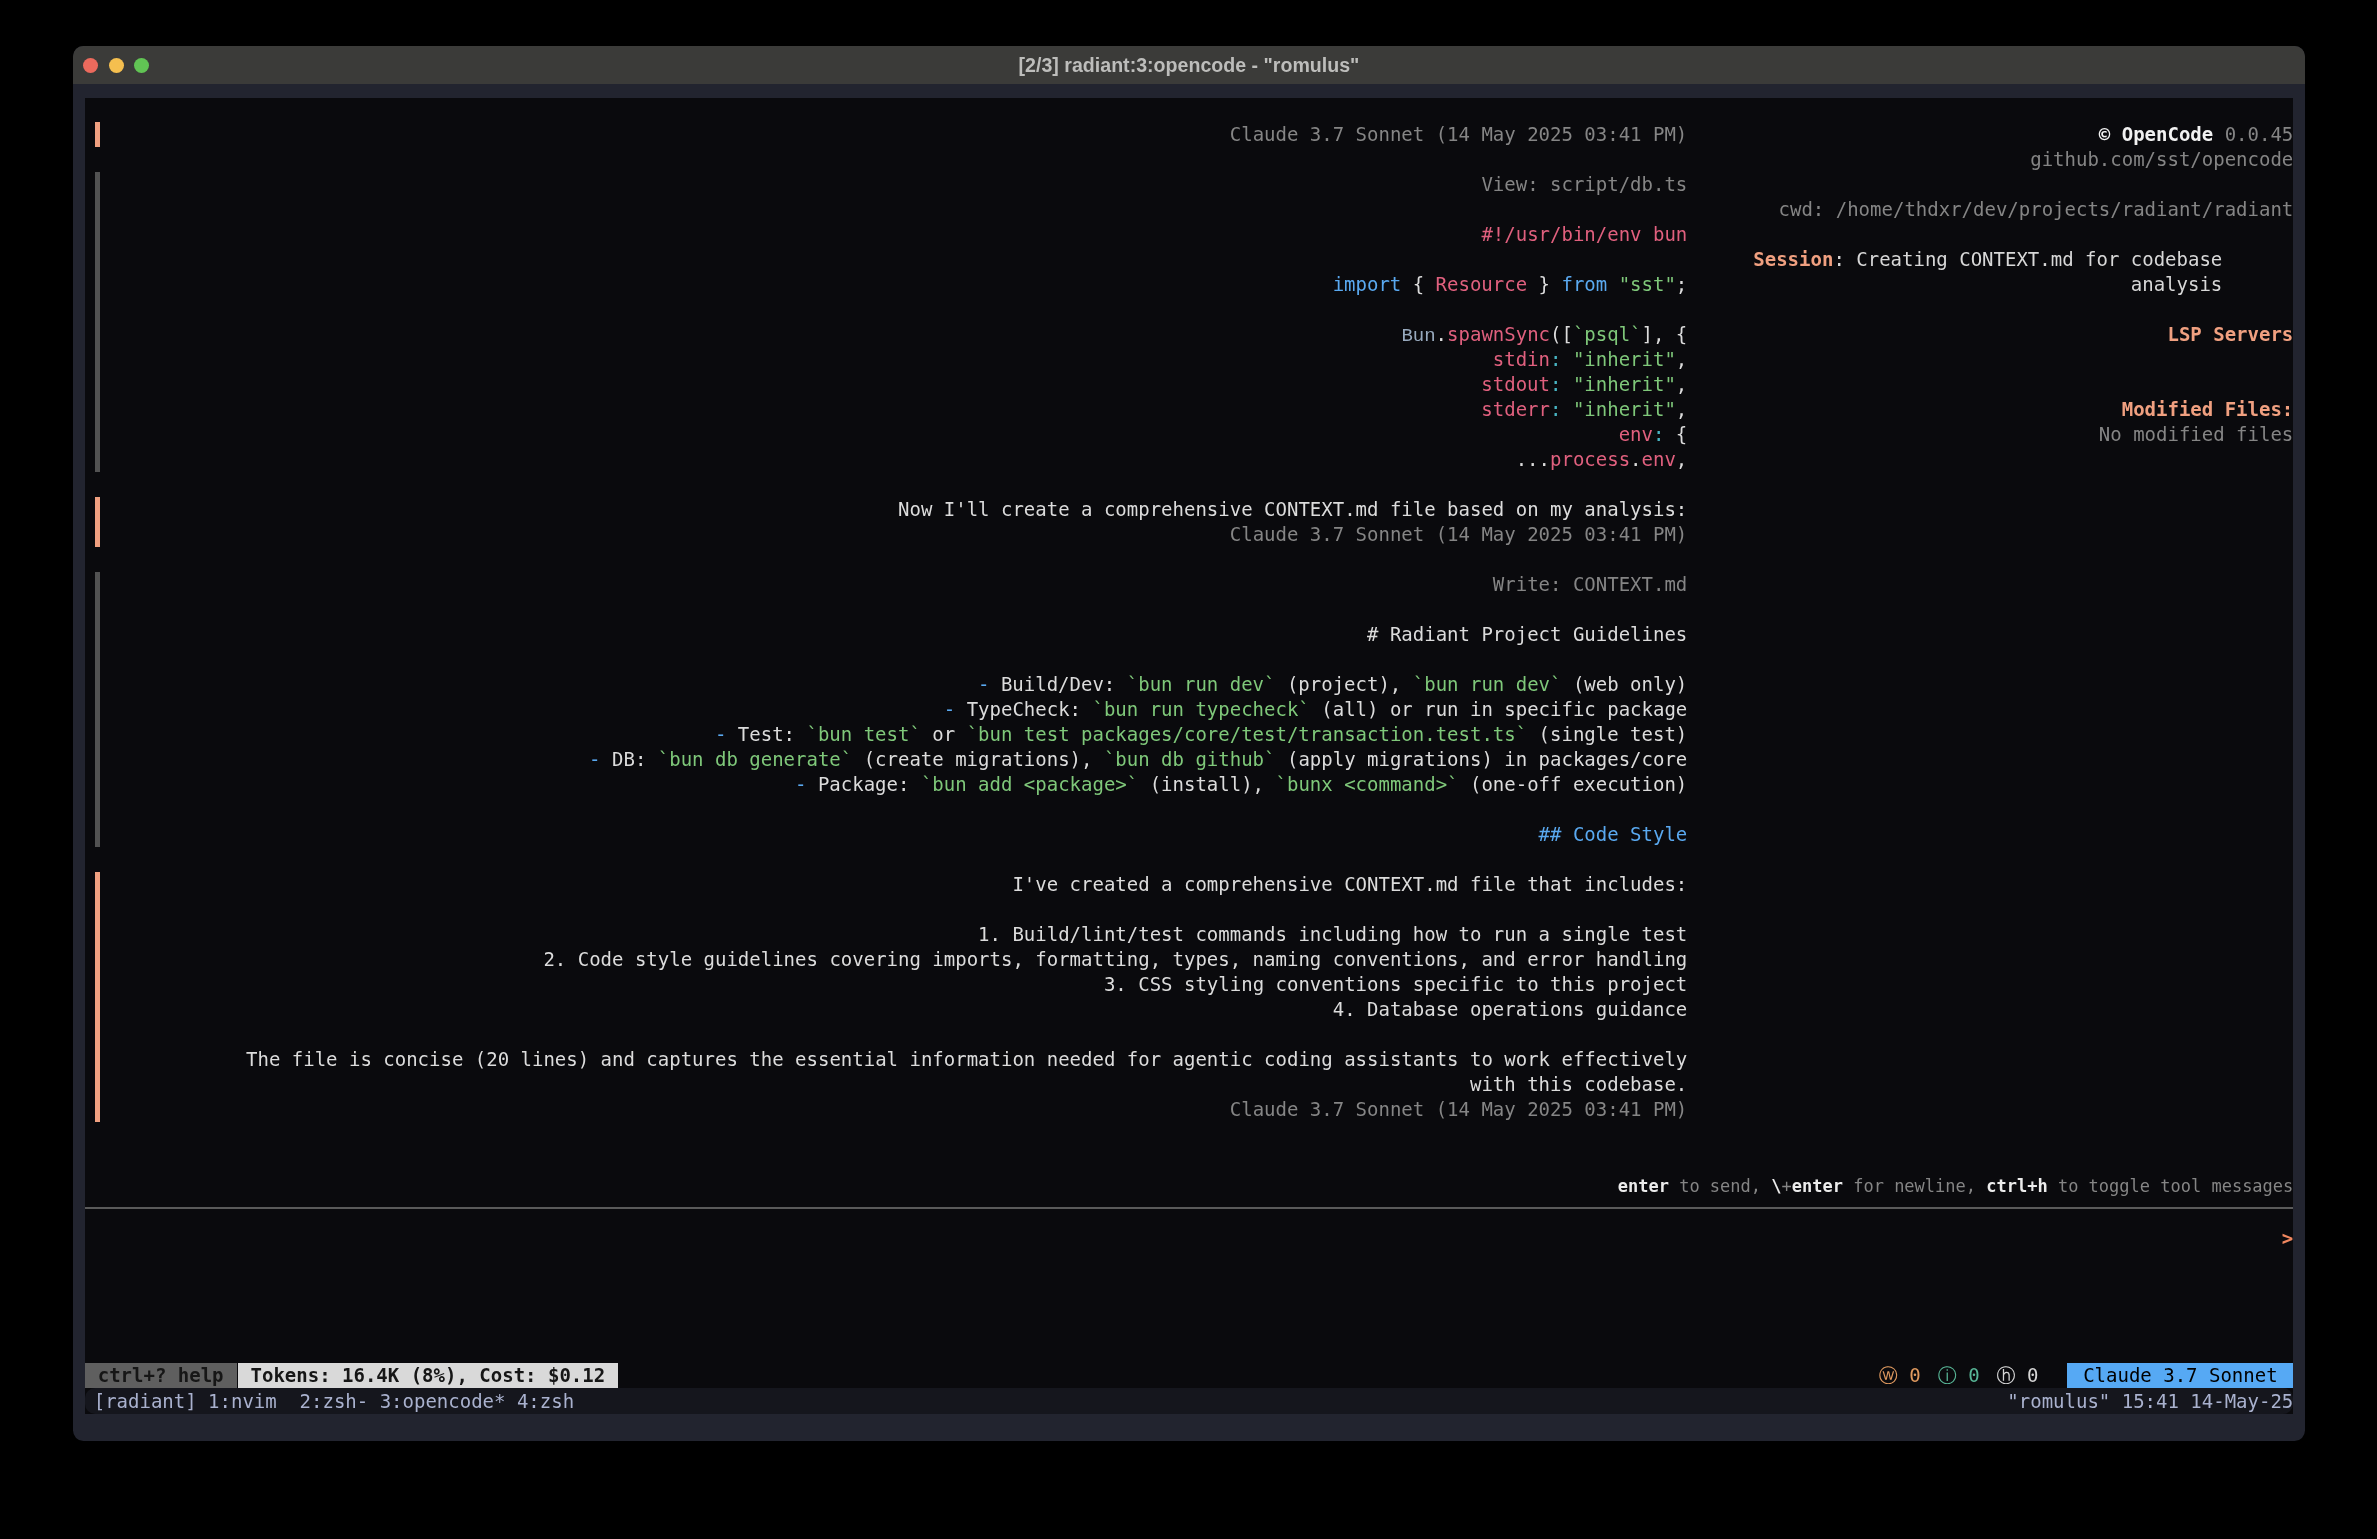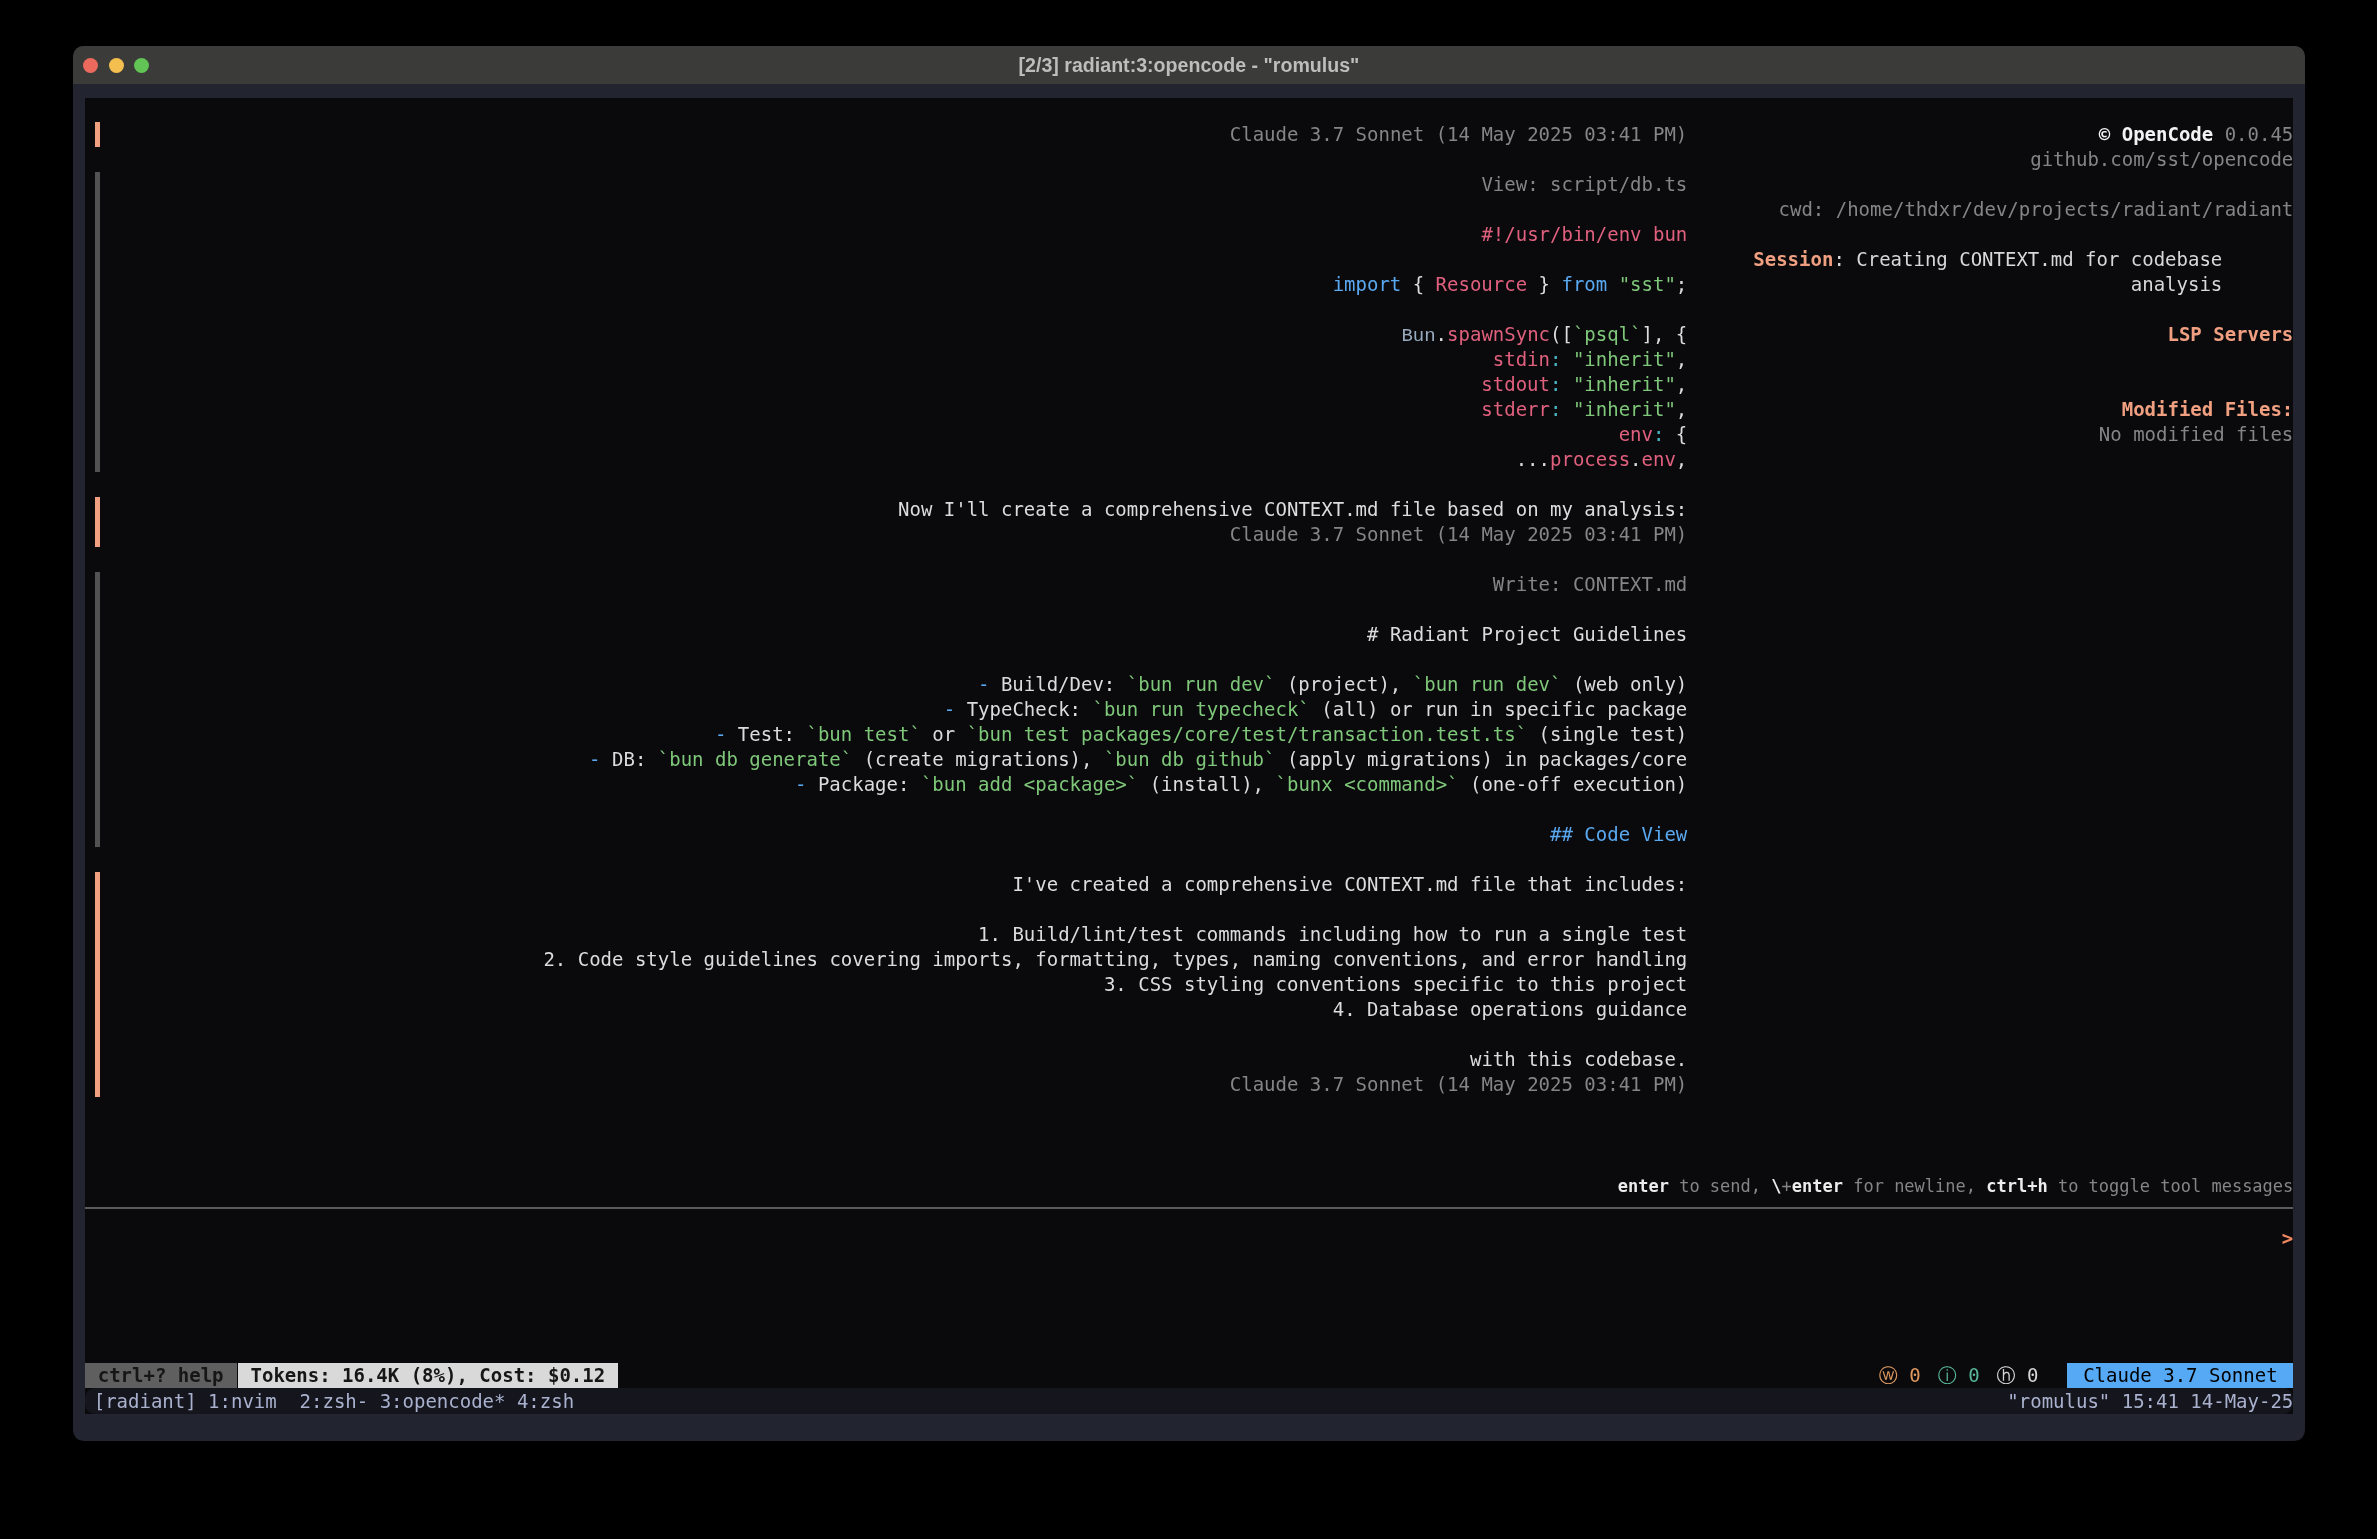--- a/index.html
+++ b/index.html
@@ -113,30 +113,31 @@
             <div class="line"><span class="c-d">Write: CONTEXT.md</span></div>
             <div class="line">&nbsp;</div>
             <div class="line"><span class="c-p">  # Radiant Project Guidelines</span></div>
             <div class="line">&nbsp;</div>
             <div class="line"><span class="c-p">  </span><span class="c-b">-</span><span class="c-p"> Build/Dev: </span><span class="c-g">`bun run dev`</span><span class="c-p"> (project), </span><span class="c-g">`bun run dev`</span><span class="c-p"> (web only)</span></div>
             <div class="line"><span class="c-p">  </span><span class="c-b">-</span><span class="c-p"> TypeCheck: </span><span class="c-g">`bun run typecheck`</span><span class="c-p"> (all) or run in specific package</span></div>
             <div class="line"><span class="c-p">  </span><span class="c-b">-</span><span class="c-p"> Test: </span><span class="c-g">`bun test`</span><span class="c-p"> or </span><span class="c-g">`bun test packages/core/test/transaction.test.ts`</span><span class="c-p"> (single test)</span></div>
             <div class="line"><span class="c-p">  </span><span class="c-b">-</span><span class="c-p"> DB: </span><span class="c-g">`bun db generate`</span><span class="c-p"> (create migrations), </span><span class="c-g">`bun db github`</span><span class="c-p"> (apply migrations) in packages/core</span></div>
             <div class="line"><span class="c-p">  </span><span class="c-b">-</span><span class="c-p"> Package: </span><span class="c-g">`bun add &lt;package&gt;`</span><span class="c-p"> (install), </span><span class="c-g">`bunx &lt;command&gt;`</span><span class="c-p"> (one-off execution)</span></div>
             <div class="line">&nbsp;</div>
-            <div class="line"><span class="c-p">  </span><span class="c-b">## Code View</span></div>
+            <div class="line"><span class="c-p">  </span><span class="c-b">## Code Style</span></div>
           </div>
           <div class="block accent-orange">
             <div class="line"><span class="c-p">I've created a comprehensive CONTEXT.md file that includes:</span></div>
             <div class="line">&nbsp;</div>
             <div class="line"><span class="c-p">1. Build/lint/test commands including how to run a single test</span></div>
             <div class="line"><span class="c-p">2. Code style guidelines covering imports, formatting, types, naming conventions, and error handling</span></div>
             <div class="line"><span class="c-p">3. CSS styling conventions specific to this project</span></div>
             <div class="line"><span class="c-p">4. Database operations guidance</span></div>
             <div class="line">&nbsp;</div>
+            <div class="line"><span class="c-p">The file is concise (20 lines) and captures the essential information needed for agentic coding assistants to work effectively</span></div>
             <div class="line"><span class="c-p">with this codebase.</span></div>
             <div class="line"><span class="c-d">Claude 3.7 Sonnet (14 May 2025 03:41 PM)</span></div>
           </div>
         </div>
 
       <aside class="sidebar">
         <div class="sb-line"><span class="sb-app">©</span><span class="sb-app"> </span><span class="sb-app">OpenCode</span><span class="sb-version"> </span><span class="sb-version">0.0.45</span></div>
         <div class="sb-line sb-dim">github.com/sst/opencode</div>
         <div class="sb-gap"></div>
         <div class="sb-line sb-dim">cwd: /home/thdxr/dev/projects/radiant/radiant</div>

